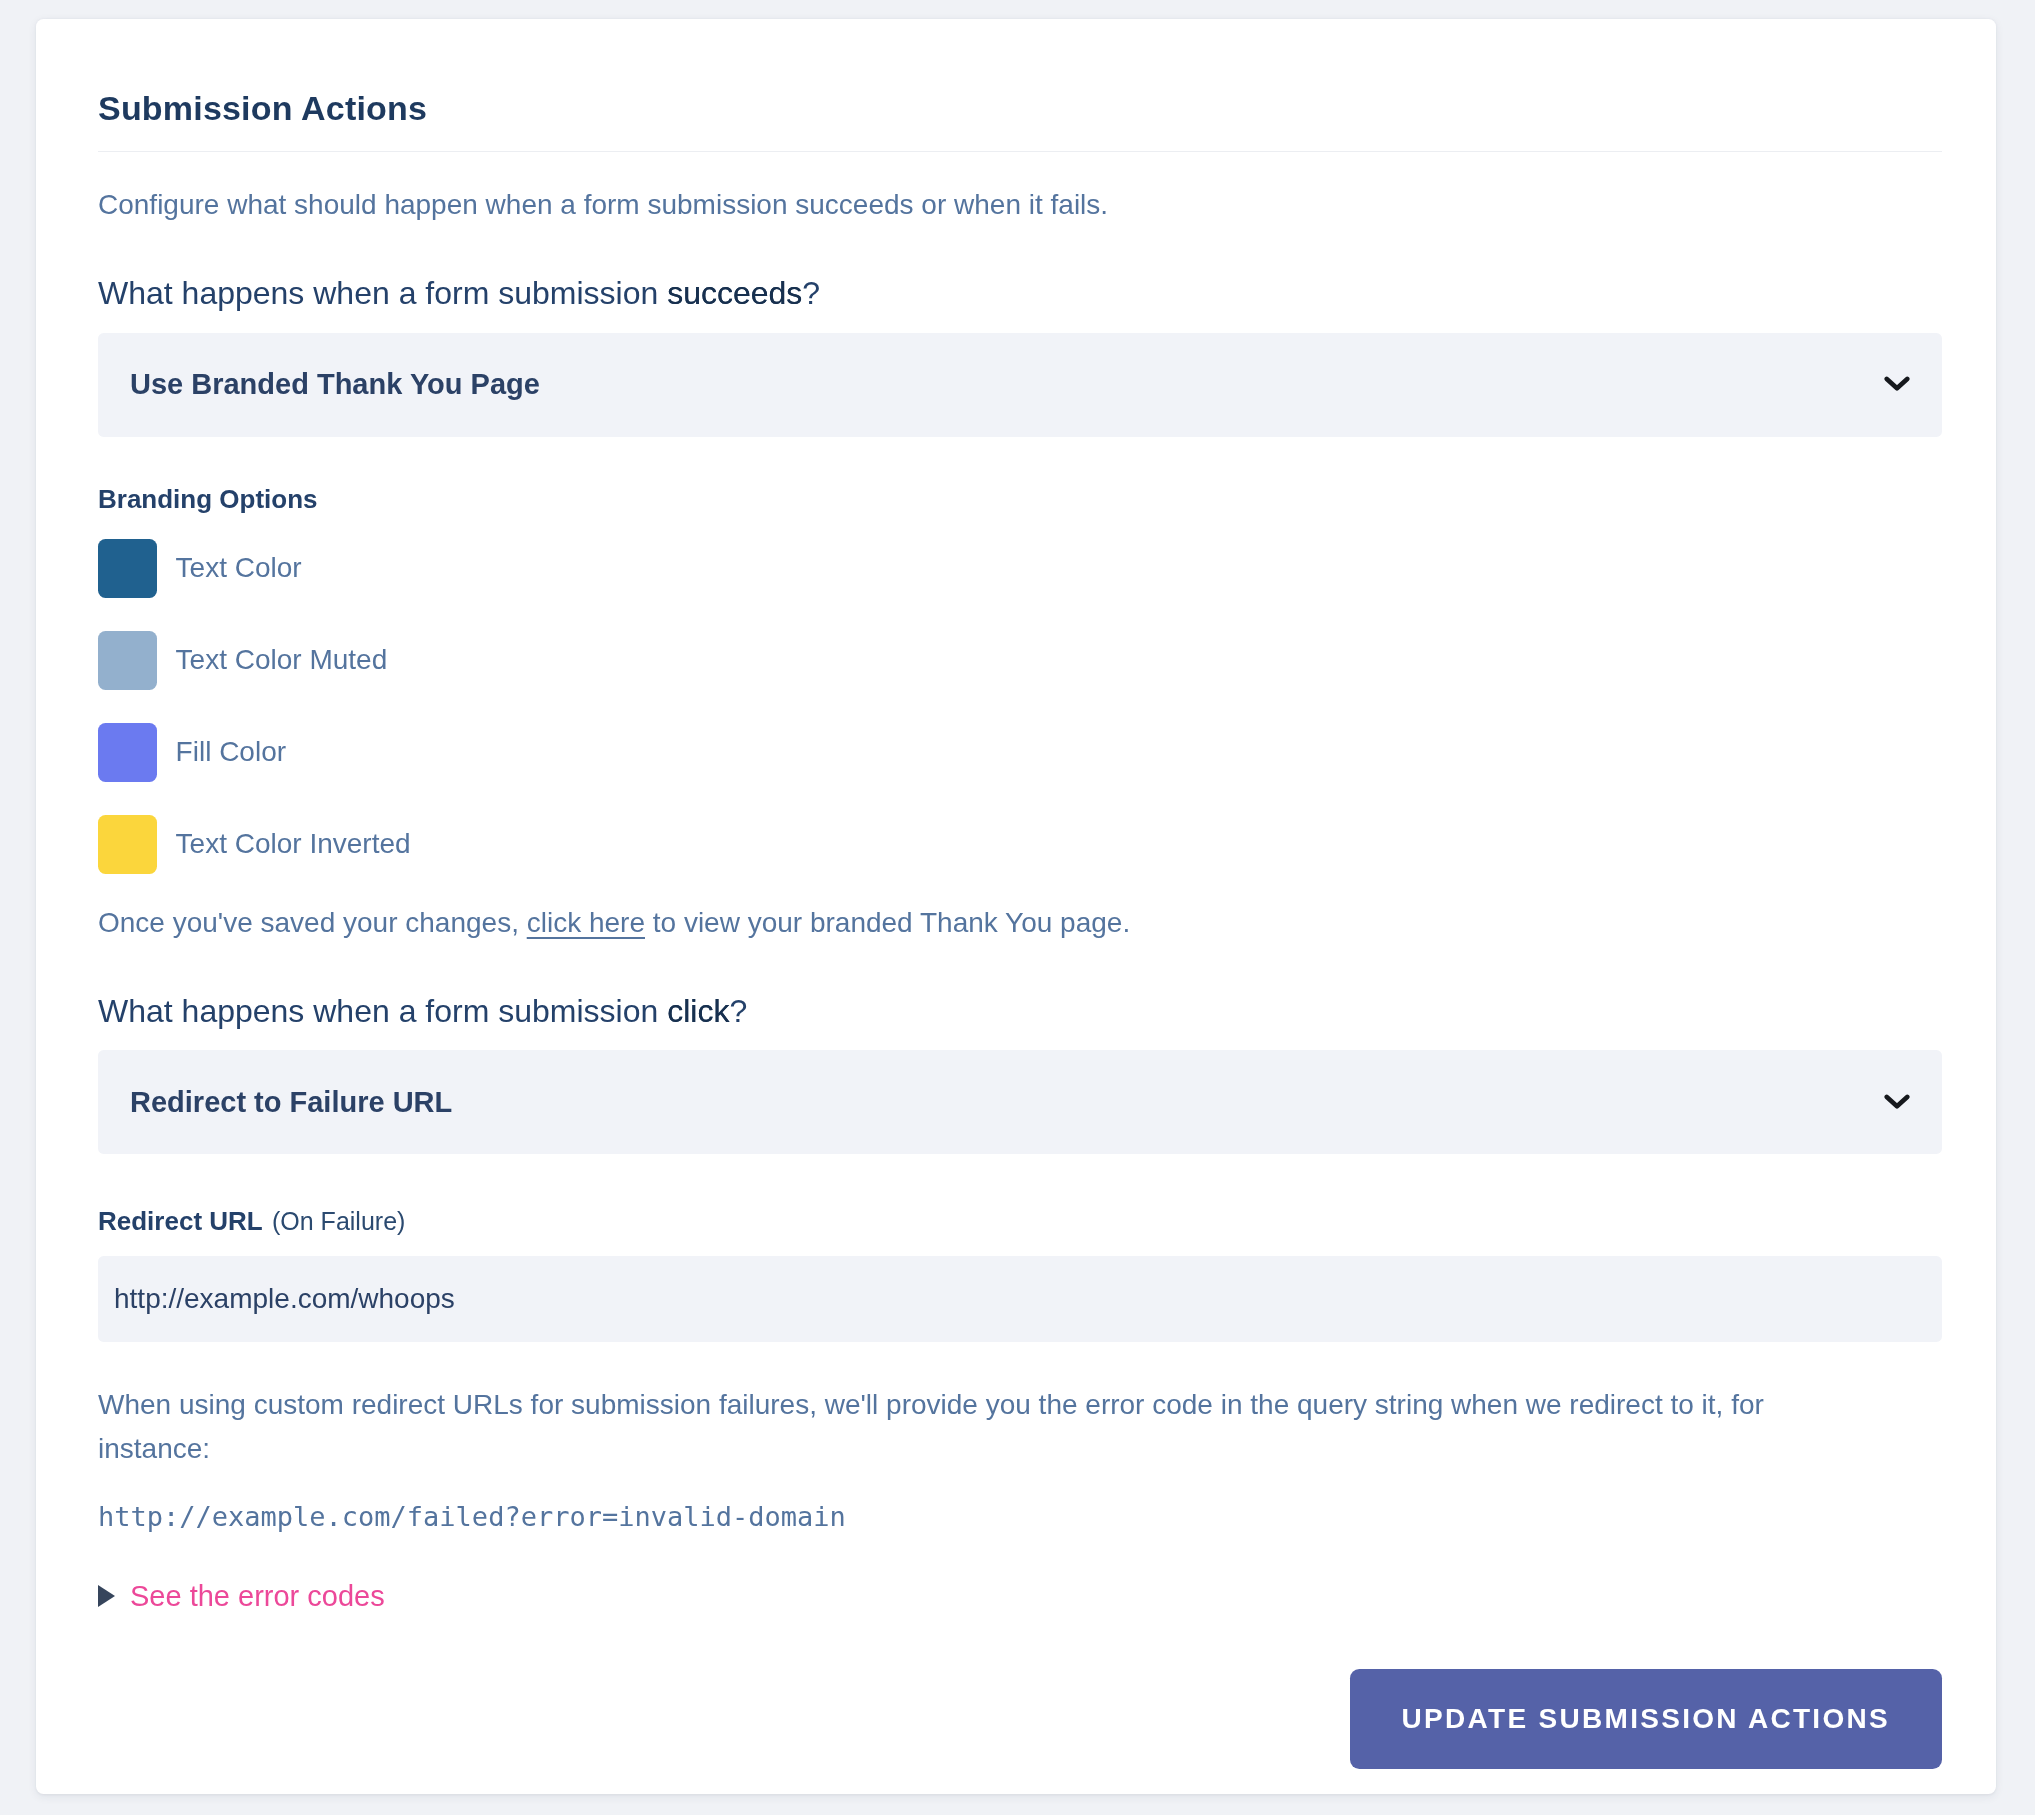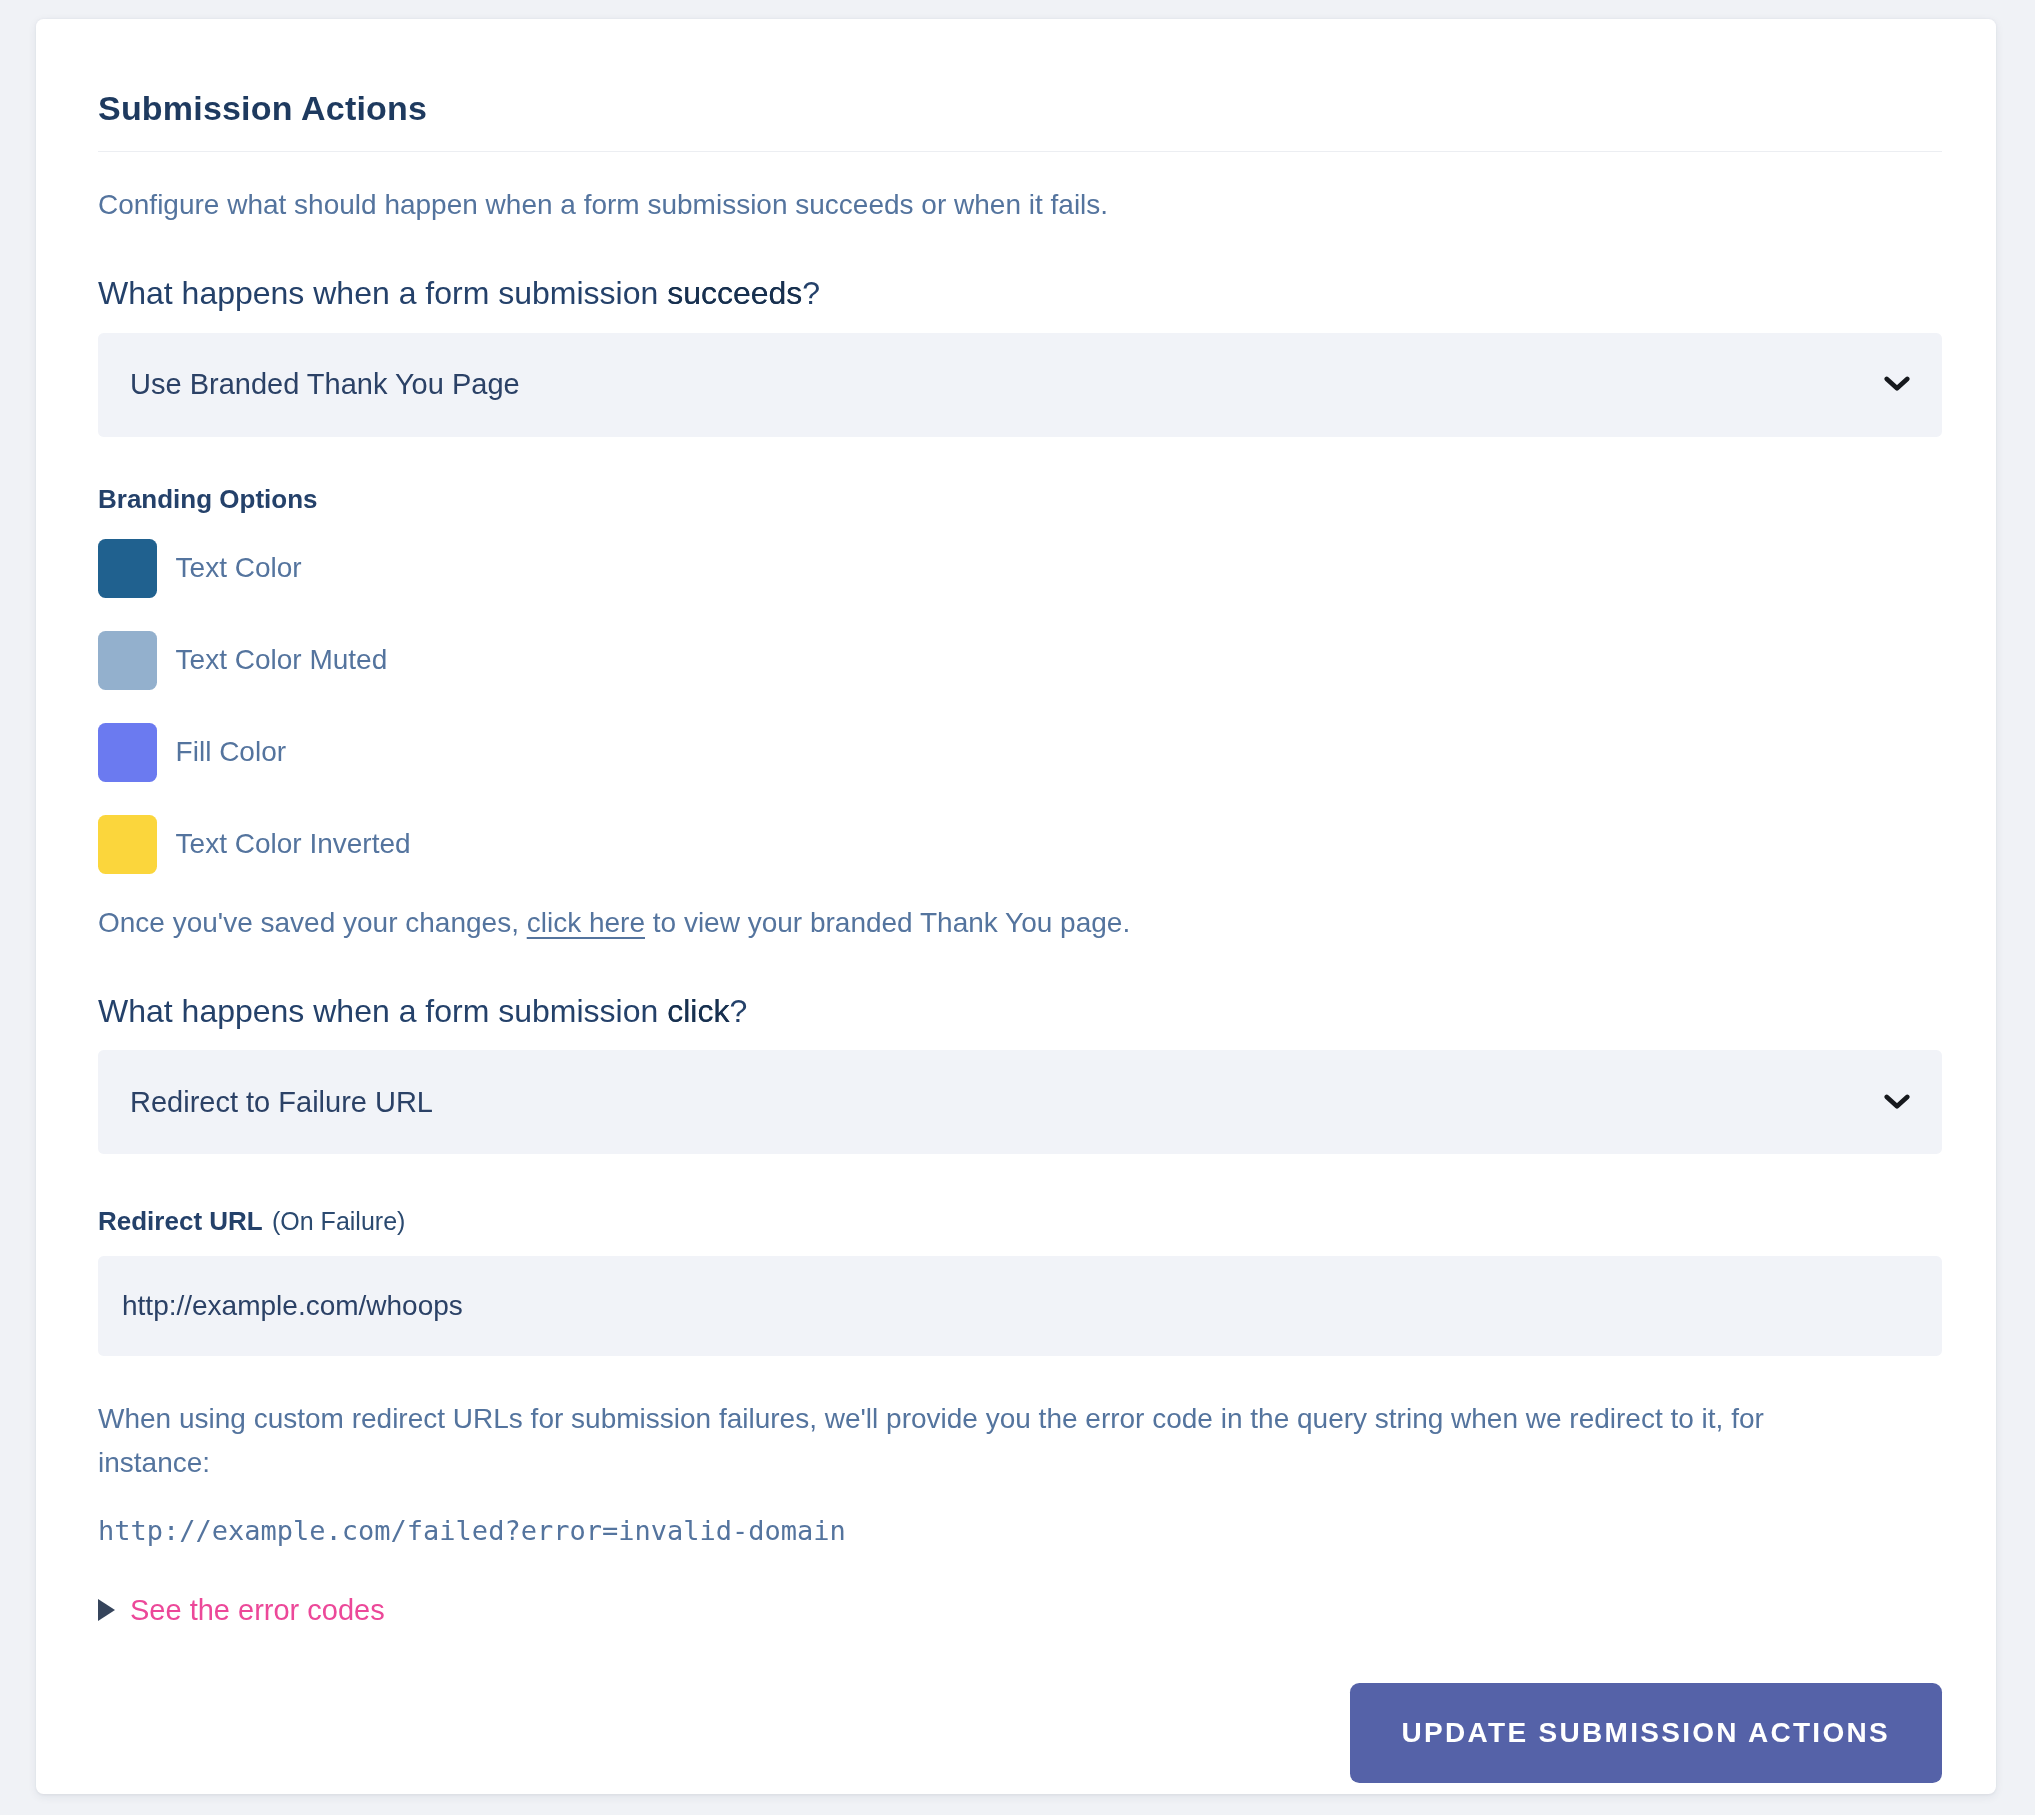--- a/index.html
+++ b/index.html
@@ -54,20 +54,21 @@
     border-radius: 5.6px;
     display: flex;
     align-items: center;
     justify-content: space-between;
     padding: 0 32px;
     cursor: pointer;
   }
   .select-box .select-value {
     font-size: 29px;
     color: #2b4166;
+    font-weight: bold;
   }
   .chevron-icon { display: flex; align-items: center; }
   .section-label {
     margin-top: 47px;
     font-size: 26px;
     font-weight: 700;
     color: #24416a;
   }
   .swatch-list { margin-top: 24px; }
   .swatch-row {
@@ -100,25 +101,25 @@
   .field-label {
     margin-top: 52px;
     font-size: 26px;
     color: #24416a;
   }
   .field-label .field-label-main { font-weight: 700; }
   .field-label .field-label-paren { font-weight: 400; color: #2b4a70; margin-left: 9.3px; font-size: 25px; }
   .text-input {
     margin-top: 18.6px;
     width: 100%;
-    height: 100px;
+    height: 86px;
     background: #f1f3f8;
     border: none;
     border-radius: 5.6px;
-    padding: 0 24px;
+    padding: 0 16px;
     font-size: 28px;
     color: #2b4166;
     font-family: "Liberation Sans", sans-serif;
     outline: none;
     display: block;
   }
   .failure-note {
     margin-top: 41px;
     font-size: 28px;
     line-height: 44px;

